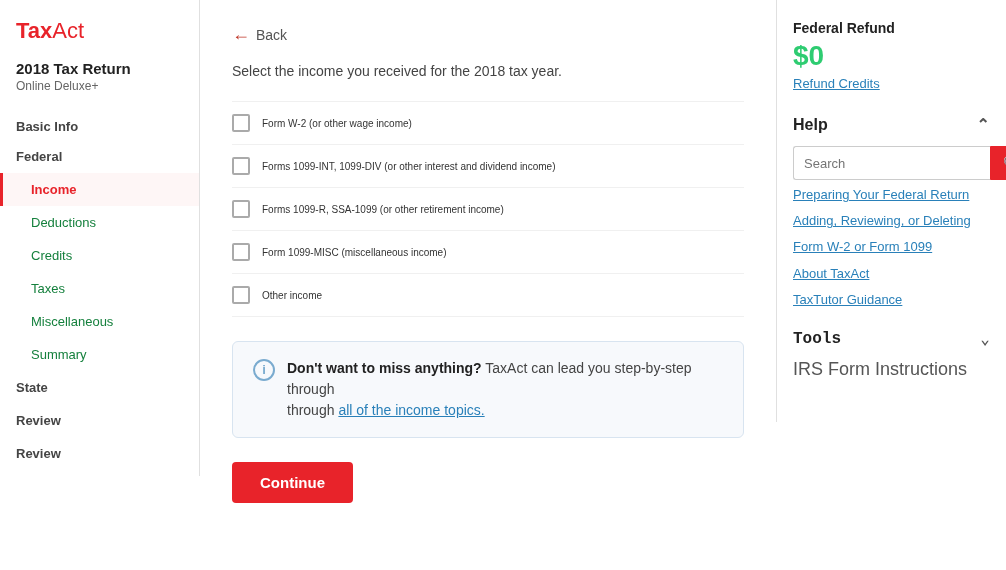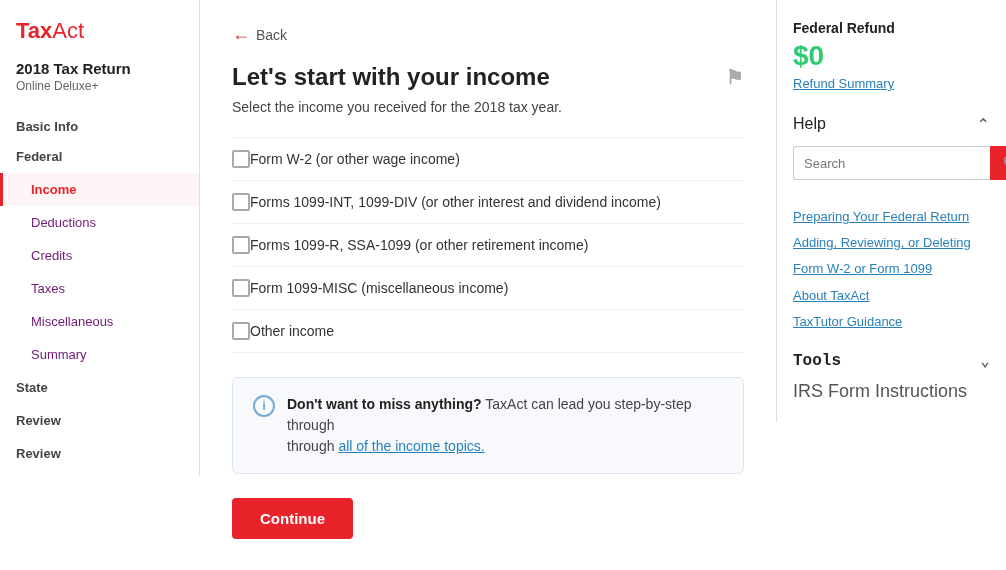--- a/index.html
+++ b/index.html
@@ -32,21 +32,21 @@
     }
     .sidebar-section-header {
       padding: 10px 16px 6px;
       font-size: 13px;
       font-weight: 600;
       color: #444;
     }
     .sidebar-nav-item {
       padding: 9px 16px 9px 28px;
       font-size: 13px;
-      color: #701a75;
+      color: #15803d;
       cursor: pointer;
       border-left: 3px solid transparent;
     }
     .sidebar-nav-item.active {
       color: #e8232a;
       font-weight: 600;
       border-left: 3px solid #e8232a;
       background: #fef6f6;
     }
     .sidebar-top-item {
@@ -95,23 +95,24 @@
     }
     .bookmark-icon { color: #aaa; font-size: 20px; cursor: pointer; margin-top: 2px; }
     #page-subtitle {
       font-size: 14px;
       color: #444;
       margin-bottom: 22px;
     }
     .checkbox-item {
       display: flex;
       align-items: center;
+      gap: 12px;
       padding: 12px 0;
       border-bottom: 1px solid #f0f0f0;
-      font-size: 14px;
+      font-size: 10px;
       color: #333;
       cursor: pointer;
     }
     .checkbox-item:first-child { border-top: 1px solid #f0f0f0; }
     .checkbox-box {
       width: 18px;
       height: 18px;
       border: 2px solid #aaa;
       border-radius: 2px;
       flex-shrink: 0;
@@ -182,33 +183,33 @@
     }
     #refund-snapshot {
       font-size: 13px;
       color: #2980b9;
       cursor: pointer;
       text-decoration: underline;
       margin-bottom: 24px;
     }
     .help-section-header {
       display: flex;
-      align-items: flex-start;
+      align-items: center;
       justify-content: space-between;
       font-size: 16px;
-      font-weight: 400;
+      font-weight: 700;
       color: #222;
       margin-bottom: 12px;
       cursor: pointer;
     }
     .chevron-icon { font-size: 16px; color: #555; }
     .search-row {
       display: flex;
       gap: 0;
-      margin-bottom: 28px;
+      margin-bottom: 6px;
     }
     .search-input {
       flex: 1;
       border: 1px solid #ccc;
       border-right: none;
       border-radius: 3px 0 0 3px;
       padding: 8px 10px;
       font-size: 13px;
       outline: none;
     }
@@ -272,24 +273,20 @@
   <div class="sidebar-top-item">Review</div>
 </nav>
 
 <main id="main">
   <div id="main-inner">
     <div id="back-link">
       <span class="back-arrow">←</span>
       <span>Back</span>
     </div>
 
-    <div id="page-title">
-      <span>Let's start with your income</span>
-      <span class="bookmark-icon">⚑</span>
-    </div>
 
     <div id="page-subtitle">Select the income you received for the 2018 tax year.</div>
 
     <div id="checkbox-list">
       <div class="checkbox-item">
         <div class="checkbox-box"></div>
         <span>Form W-2 (or other wage income)</span>
       </div>
       <div class="checkbox-item">
         <div class="checkbox-box"></div>
@@ -318,21 +315,21 @@
       </div>
     </div>
 
     <button class="continue-btn">Continue</button>
   </div>
 </main>
 
 <aside id="right-panel">
   <div id="refund-title">Federal Refund</div>
   <div id="refund-amount">$0</div>
-  <div id="refund-snapshot">Refund Summary</div>
+  <div id="refund-snapshot">Refund Credits</div>
 
   <div class="help-section-header">
     <span>Help</span>
     <span class="chevron-icon">⌃</span>
   </div>
 
   <div class="search-row">
     <input class="search-input" type="text" placeholder="Search" style="">
     <button class="search-btn">🔍</button>
   </div>

